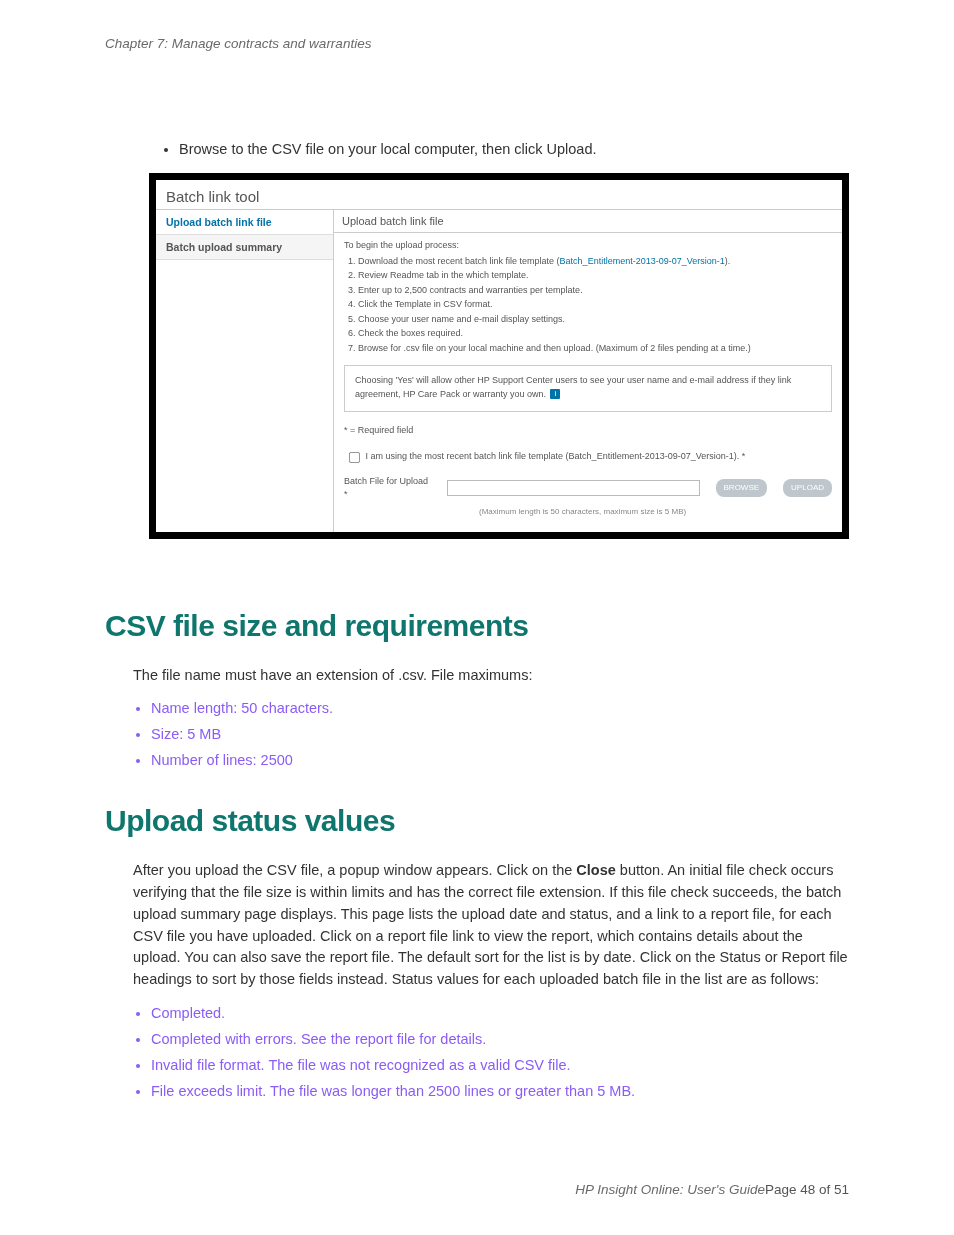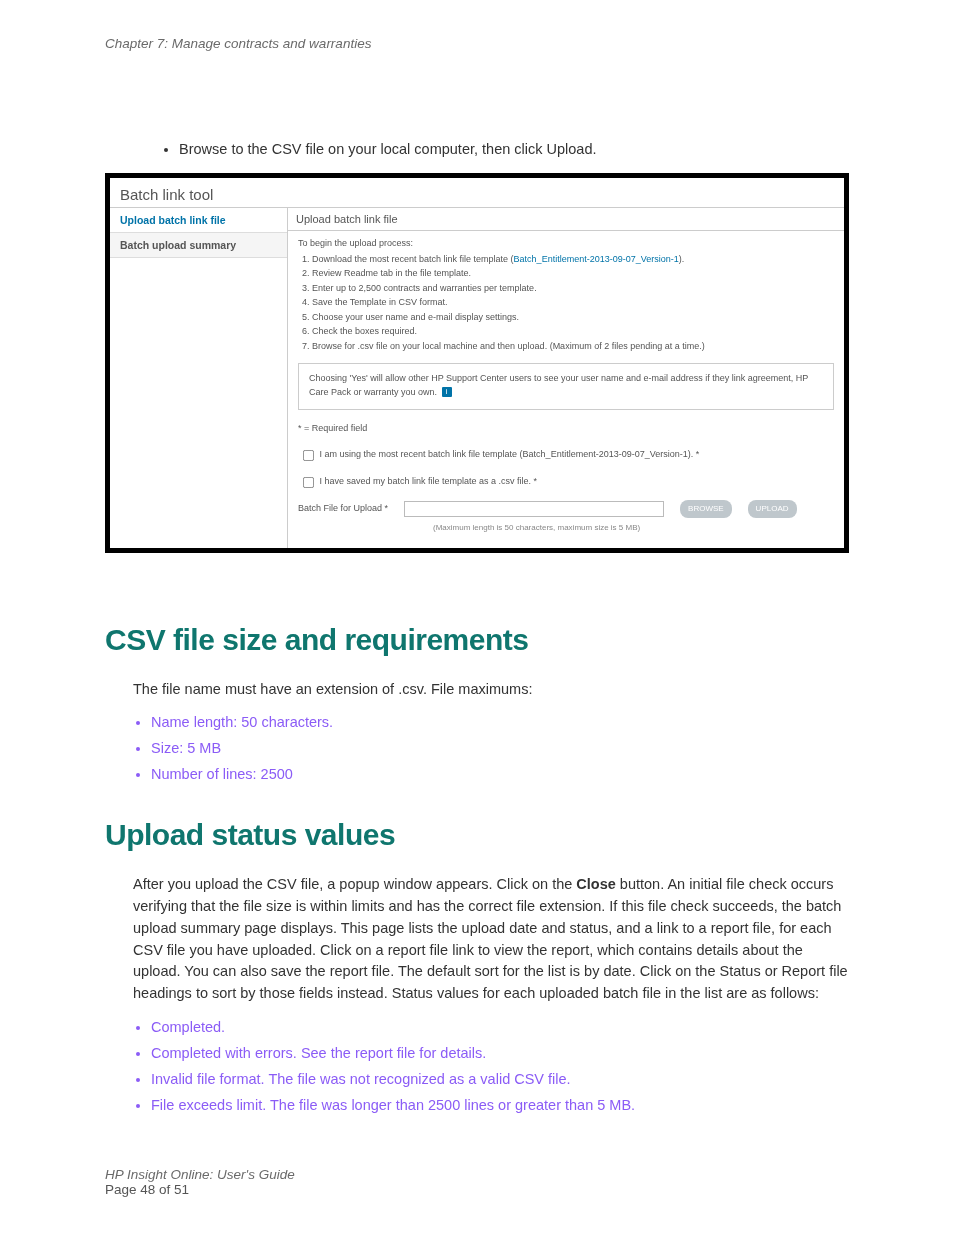--- a/index.html
+++ b/index.html
@@ -19,25 +19,26 @@
     font-style: italic;
     font-size: 13.5px;
     color: #6a6a6a;
     margin-bottom: 90px;
   }
   .intro-list { margin: 0 0 16px 34px; }
   .intro-list li { font-size: 14.5px; color: #333; margin-bottom: 8px; }
 
   
   .screenshot {
-    border: 5px solid #000000;
+    border: 7px solid #000000;
     font-size: 10px;
     color: #444;
     margin-bottom: 70px;
     background: #a16207;
+    margin-left: 44px;
   }
   .shot-title {
     font-size: 15px;
     color: #555;
     padding: 8px 10px 4px 10px;
     font-weight: normal;
     background: #fff;
     border-bottom: 1px solid #ccc;
   }
   .shot-body { display: flex; }
@@ -111,21 +112,20 @@
     align-items: center; justify-content: center; border-radius: 1px;
     vertical-align: middle; margin-left: 2px;
   }
 
   .footer {
     position: absolute;
     bottom: 38px;
     left: 105px; right: 105px;
     display: flex; justify-content: flex-end;
     font-size: 13.5px;
-    flex-direction: column;
   }
   .footer-left { font-style: italic; color: #6a6a6a; }
   .footer-right { color: #555; }
 </style>
 </head>
 <body>
 
 <div class="page">
   <div class="chapter-header">Chapter 7: Manage contracts and warranties</div>
 
@@ -141,40 +141,37 @@
         <div class="shot-nav-item inactive">Batch upload summary</div>
       </div>
       <div class="shot-main">
         <div class="shot-main-title">Upload batch link file</div>
         <div class="shot-main-inner">
           <div>To begin the upload process:</div>
           <ol>
             <li>
               <span>Download the most recent batch link file template (</span><span class="blue-link">Batch_Entitlement-2013-09-07_Version-1</span><span>).</span>
             </li>
-            <li>Review Readme tab in the file template.</li>
+            <li>Review Readme tab in the which template.</li>
             <li>Enter up to 2,500 contracts and warranties per template.</li>
-            <li>Save the Template in CSV format.</li>
+            <li>Click the Template in CSV format.</li>
             <li>Choose your user name and e-mail display settings.</li>
             <li>Check the boxes required.</li>
             <li>Browse for .csv file on your local machine and then upload. (Maximum of 2 files pending at a time.)</li>
           </ol>
 
           <div class="shot-box">
             <span>Choosing 'Yes' will allow other HP Support Center users to see your user name and e-mail address if they link agreement, HP Care Pack or warranty you own.</span>
             <span class="info-icon">i</span>
           </div>
 
           <div class="req-note">* = Required field</div>
 
           <div class="chk-row">
             <label><input type="checkbox" style=""> <span>I am using the most recent batch link file template (Batch_Entitlement-2013-09-07_Version-1). *</span></label>
-          </div>
-          <div class="chk-row">
-            <label><input type="checkbox" style=""> <span>I have saved my batch link file template as a .csv file. *</span></label>
           </div>
 
           <div class="upload-row">
             <span>Batch File for Upload *</span>
             <span class="upload-input"></span>
             <span class="gray-btn">BROWSE</span>
             <span class="gray-btn">UPLOAD</span>
           </div>
           <div class="upload-note">(Maximum length is 50 characters, maximum size is 5 MB)</div>
         </div>

